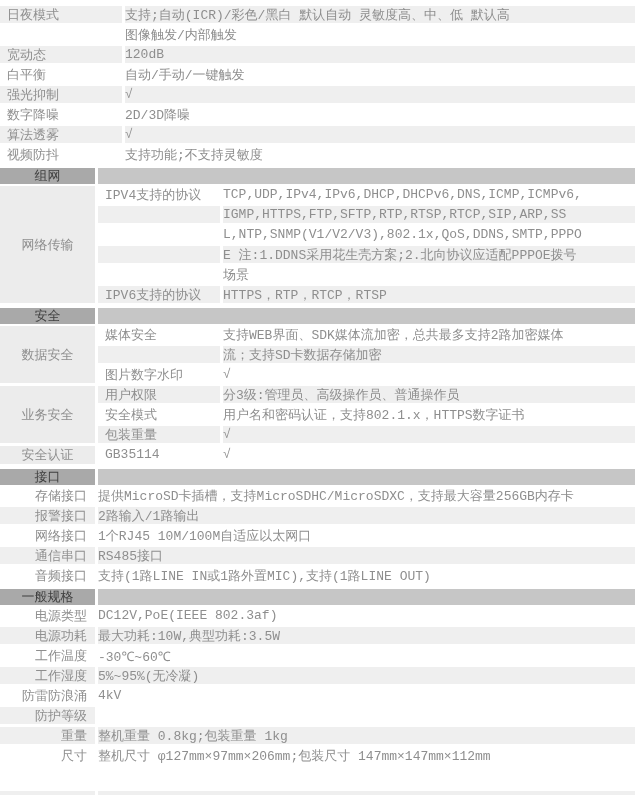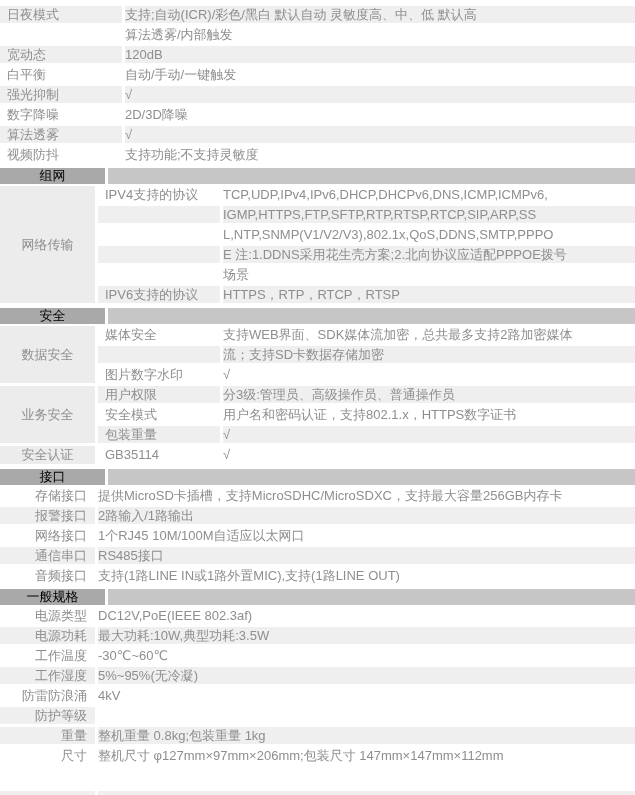--- a/index.html
+++ b/index.html
@@ -3,30 +3,30 @@
 <meta charset="utf-8">
 <style>
   html,body{margin:0;padding:0;background:#ffffff;}
   .page{
     position:relative;width:635px;height:795px;background:#ffffff;overflow:hidden;
     font-family:"Liberation Sans","DejaVu Sans",sans-serif;font-size:13px;color:#8e8e8e;
     display:flex;flex-direction:column;
   }
   
   .hd{height:20px;box-sizing:border-box;padding:2px 0;display:flex;flex:0 0 auto;}
-  .hd-l{width:108px;box-sizing:border-box;background:#a9a9a9;border-right:3px solid #fff;
-        color:#000000;display:flex;align-items:center;justify-content:center;}
+  .hd-l{width:98px;box-sizing:border-box;background:#a9a9a9;border-right:3px solid #fff;
+        color:#404040;display:flex;align-items:center;justify-content:center;}
   .hd-r{flex:1;background:#c6c6c6;}
   
   .group{display:flex;flex:0 0 auto;}
   .cat{width:98px;box-sizing:border-box;background:#ececec;border-right:3px solid #fff;
        border-bottom:3px solid #fff;display:flex;align-items:center;justify-content:center;
        text-align:center;}
   .rows{flex:1;display:flex;flex-direction:column;min-width:0;}
-  .r{height:20px;box-sizing:border-box;border-bottom:3px solid #fff;display:flex;min-width:0;}
+  .r{height:20px;box-sizing:border-box;border-bottom:3px solid #fff;display:flex;min-width:0;font-family:Liberation Mono, monospace;}
   .r.spacer{height:6px;border-bottom:none;}
   .lbl{width:125px;box-sizing:border-box;border-right:3px solid #fff;padding-left:7px;
        display:flex;align-items:center;white-space:nowrap;overflow:hidden;}
   .lbl2{width:98px;box-sizing:border-box;border-right:3px solid #fff;padding-right:8px;
         display:flex;align-items:center;justify-content:flex-end;white-space:nowrap;}
   .val{flex:1;padding-left:0;display:flex;align-items:center;white-space:nowrap;
        overflow:hidden;min-width:0;}
   .r.sh .lbl,.r.sh .lbl2,.r.sh .val{background:#efefef;}
   .filler{flex:1 1 auto;background:#fff;}
   .bsliver{height:4px;flex:0 0 auto;display:flex;}
@@ -39,21 +39,21 @@
 <div class="page" id="page">
     <div class="group">
       <div class="rows">
         <div class="r spacer"></div>
         <div class="r sh">
           <div class="lbl">日夜模式</div>
           <div class="val">支持;自动(ICR)/彩色/黑白 默认自动 灵敏度高、中、低 默认高</div>
         </div>
         <div class="r">
           <div class="lbl"></div>
-          <div class="val">算法透雾/内部触发</div>
+          <div class="val">图像触发/内部触发</div>
         </div>
         <div class="r sh">
           <div class="lbl">宽动态</div>
           <div class="val">120dB</div>
         </div>
         <div class="r">
           <div class="lbl">白平衡</div>
           <div class="val">自动/手动/一键触发</div>
         </div>
         <div class="r sh">

